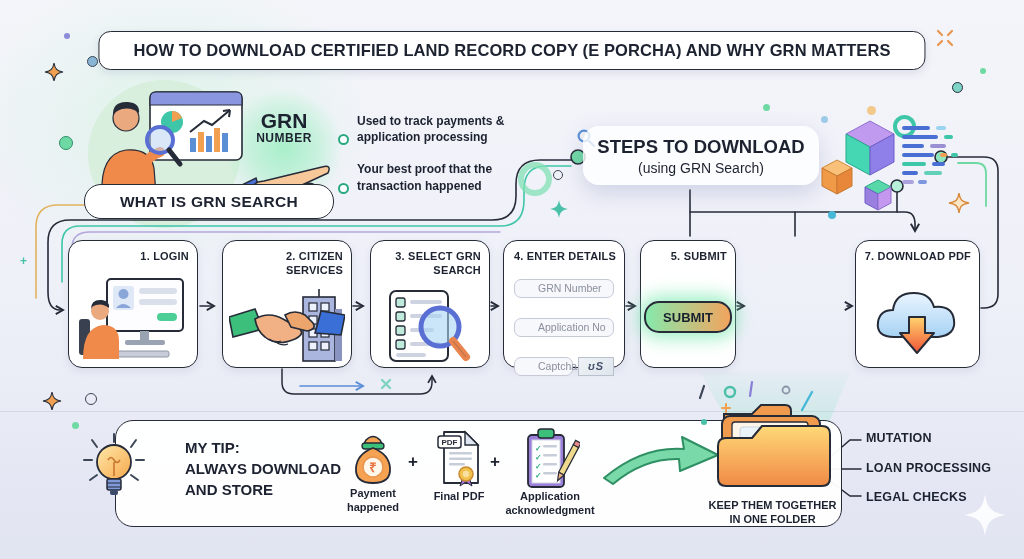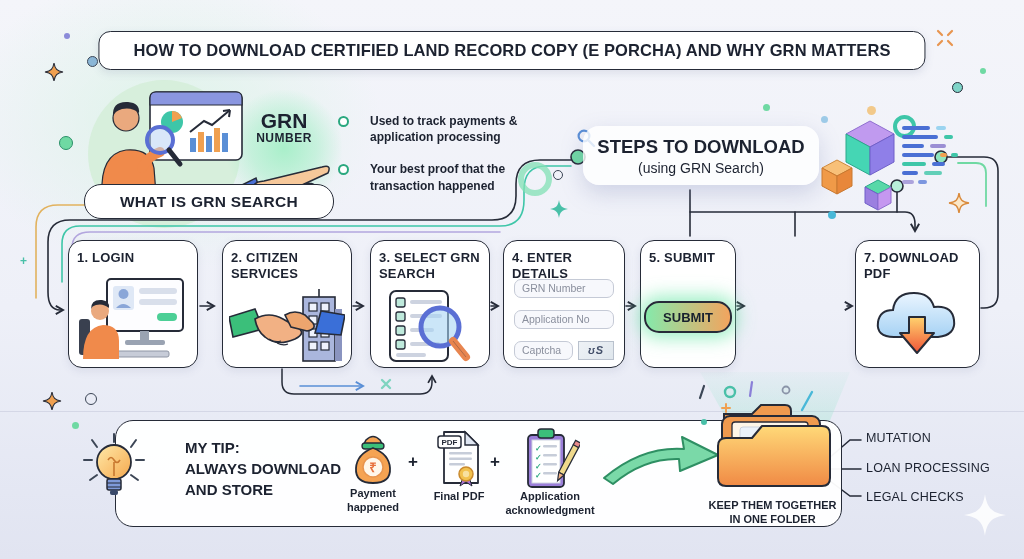--- a/index.html
+++ b/index.html
@@ -15,62 +15,62 @@
     background:#fff;border:1.7px solid #262b38;border-radius:12px;padding:9px 34px;
     font-size:16.5px;font-weight:bold;letter-spacing:.1px;white-space:nowrap;
     box-shadow:0 3px 8px rgba(90,100,140,.15);}
   
   .grn-glow{position:absolute;left:226px;top:90px;width:116px;height:116px;
     background:radial-gradient(circle,#a9efca 0%,rgba(169,239,202,.55) 40%,rgba(169,239,202,0) 72%);}
   .grn-badge{position:absolute;left:230px;top:110px;width:108px;text-align:center;line-height:1.05;}
   .grn-badge .l1{font-size:21px;font-weight:800;}
   .grn-badge .l2{font-size:12px;font-weight:800;letter-spacing:.5px;}
   .bullets{position:absolute;left:338px;top:113px;width:184px;}
-  .bullet{display:flex;gap:21px;margin-bottom:16px;align-items:flex-start;}
+  .bullet{display:flex;gap:8px;margin-bottom:16px;align-items:flex-end;}
   .bullet .dot{flex:0 0 auto;width:7px;height:7px;margin-top:3px;border:2.4px solid #2aa87f;border-radius:50%;background:#fff;}
   .bullet .txt{font-size:12px;font-weight:700;line-height:1.35;color:#1c2230;width:168px;}
   .pill{position:absolute;left:84px;top:184px;width:248px;height:33px;background:#fff;
     border:1.7px solid #262b38;border-radius:17px;display:flex;align-items:center;justify-content:center;
     font-size:15.5px;font-weight:800;letter-spacing:.3px;z-index:4;}
   
   .steps-card{position:absolute;left:583px;top:126px;width:220px;padding:10px 8px 9px;
     background:rgba(255,255,255,.8);border-radius:16px;text-align:center;z-index:3;
     box-shadow:0 8px 22px rgba(120,130,180,.28);}
   .steps-card .t{font-size:18.5px;font-weight:800;}
   .steps-card .s{font-size:14px;margin-top:2px;}
   
   .sbox{position:absolute;top:240px;height:128px;background:#fff;border:1.7px solid #262b38;
     border-radius:14px;box-sizing:border-box;z-index:3;box-shadow:0 3px 8px rgba(90,100,140,.12);}
-  .sbox .bt{padding:9px 8px 0;text-align:left;font-size:13px;font-weight:800;line-height:1.25;letter-spacing:.2px;}
+  .sbox .bt{padding:9px 8px 0;text-align:right;font-size:11px;font-weight:800;line-height:1.25;letter-spacing:.2px;}
   .bicon{position:absolute;left:50%;transform:translateX(-50%);}
   
   .fields{position:absolute;left:10px;top:38px;width:102px;}
-  .field{box-sizing:border-box;width:100px;height:19px;margin-bottom:12px;border:1px solid #c5cad6;
-    border-radius:7px;background:#f7f8fc;font-size:10.5px;color:#8a8f9d;line-height:17px;padding-left:7px;}
+  .field{box-sizing:border-box;width:100px;height:19px;margin-bottom:20px;border:1px solid #c5cad6;
+    border-radius:7px;background:#f7f8fc;font-size:10.5px;color:#8a8f9d;line-height:17px;padding-left:23px;}
   .cap-row{display:flex;gap:5px;}
   .cap-row .field{width:59px;}
   .cap-chip{box-sizing:border-box;width:36px;height:19px;border:1px solid #b9c1cd;border-radius:0;
     background:linear-gradient(135deg,#eef2f6,#dfe6ec);font-size:11px;font-weight:800;font-style:italic;
     color:#44506a;text-align:center;line-height:17px;letter-spacing:1px;}
   
   .submit-btn{position:absolute;left:50%;top:60px;transform:translateX(-50%);width:84px;height:28px;
     border:2px solid #262b38;border-radius:15px;background:linear-gradient(90deg,#86e9ab,#f2a45e);
     font-size:13px;font-weight:800;color:#18212e;display:flex;align-items:center;justify-content:center;
     box-shadow:0 0 18px 5px rgba(116,232,172,.7);cursor:pointer;}
   .note{position:absolute;left:0;width:100%;top:66px;text-align:center;font-size:13px;color:#222;}
   
   .tip-bar{position:absolute;left:115px;top:420px;width:727px;height:107px;background:rgba(255,255,255,.96);
     border:1.7px solid #262b38;border-radius:18px;box-sizing:border-box;z-index:2;}
   .tip-heading{position:absolute;left:185px;top:437px;font-size:15px;font-weight:800;line-height:1.4;
     white-space:pre-line;z-index:3;}
   .caption{position:absolute;text-align:center;font-size:11px;font-weight:600;line-height:1.25;color:#1c2230;z-index:3;}
   .plus{position:absolute;font-size:17px;font-weight:800;color:#1c2230;z-index:3;}
   .folder-caption{position:absolute;left:700px;top:498px;width:145px;text-align:center;font-size:11px;
     font-weight:800;line-height:1.3;white-space:pre-line;z-index:4;}
-  .use-label{position:absolute;left:866px;font-size:12.5px;font-weight:400;letter-spacing:.2px;z-index:3;}
+  .use-label{position:absolute;left:866px;font-size:12.5px;font-weight:700;letter-spacing:.2px;z-index:3;}
   .beam{position:absolute;left:700px;top:372px;width:150px;height:80px;z-index:1;
     background:linear-gradient(180deg,rgba(126,226,192,.05),rgba(126,226,192,.38));
     clip-path:polygon(0% 0%,100% 0%,78% 100%,30% 100%);}
   .icon-abs{position:absolute;z-index:3;}
   svg{display:block;}
   .ovl{position:absolute;left:0;top:0;z-index:1;pointer-events:none;}
 </style>
 </head>
 <body>
 

